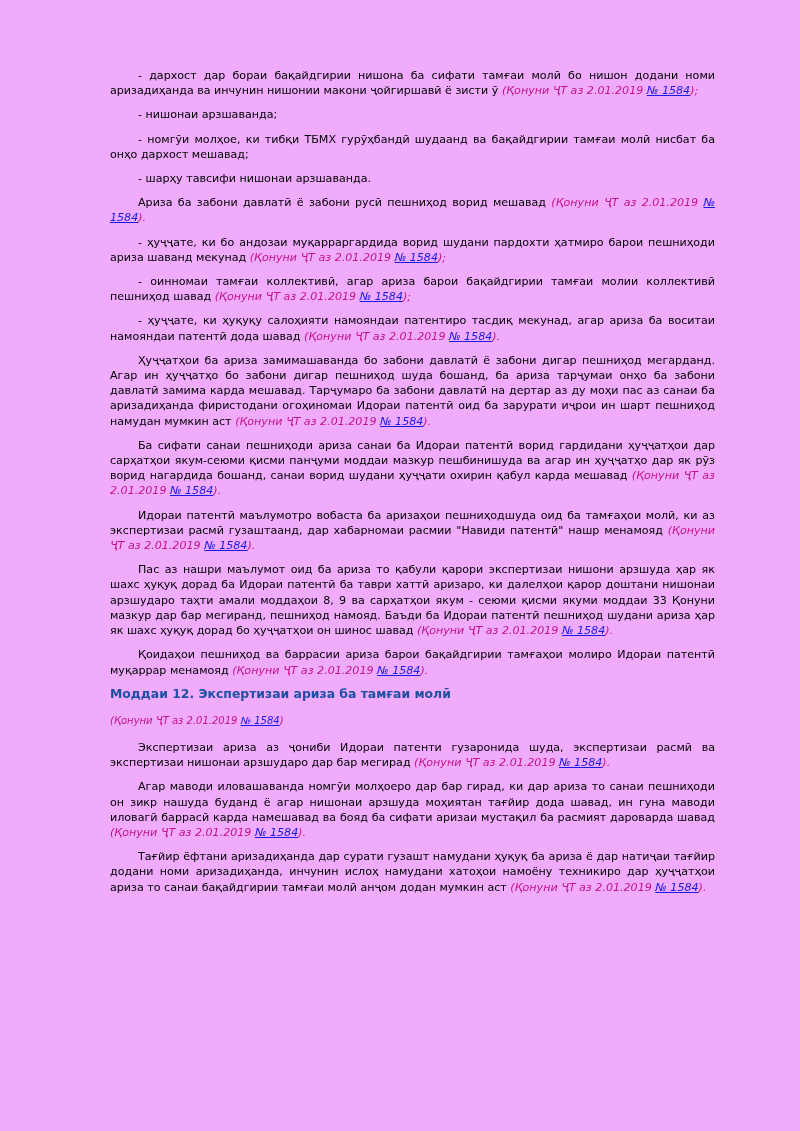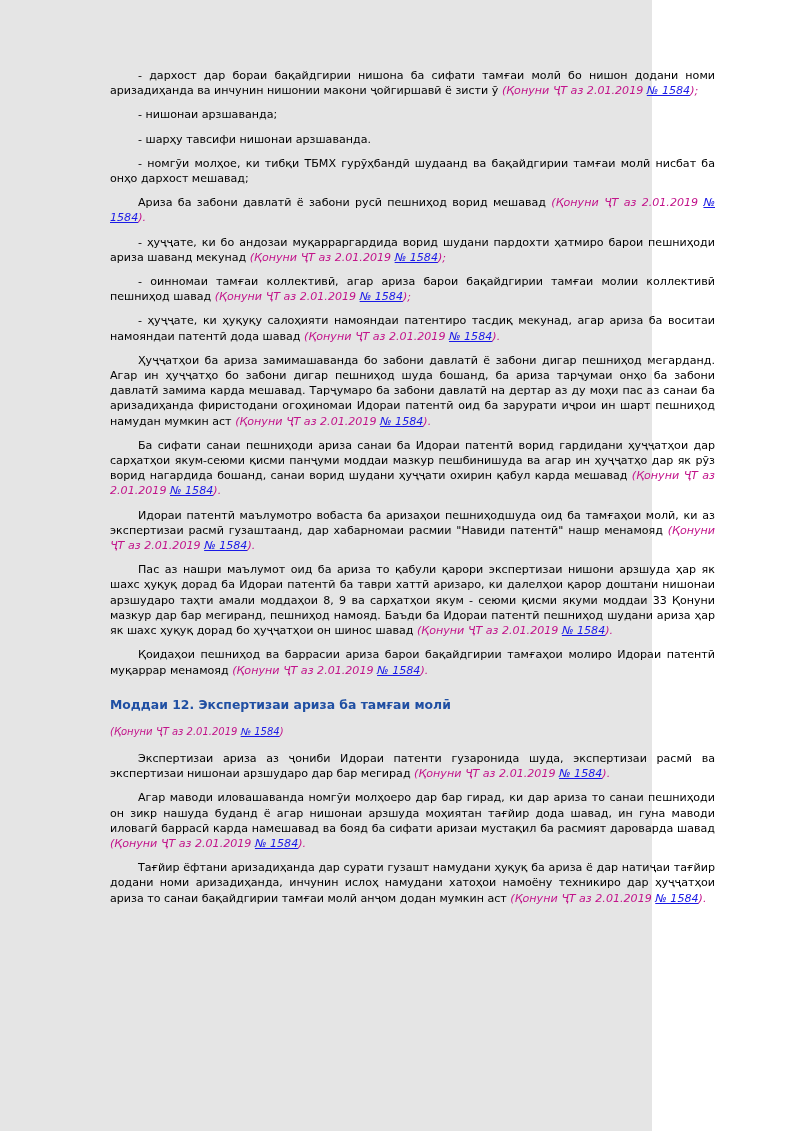--- a/index.html
+++ b/index.html
@@ -9,23 +9,23 @@
   }
   body {
     width: 800px;
     height: 1131px;
     font-family: "DejaVu Sans", "Liberation Sans", sans-serif;
     color: #000000;
     overflow: hidden;
   }
   .page {
     position: relative;
-    width: 652px;
+    width: 800px;
     height: 1131px;
-    background: #e5e5e5;
+    background: #f0abfc;
     box-sizing: border-box;
     padding: 68px 85px 0 110px;
   }
   .doc-body {
     width: 605px;
   }
   p.para {
     margin: 0 0 9px 0;
     font-size: 11.1px;
     line-height: 15.2px;
@@ -44,21 +44,21 @@
   .amend {
     color: #c2138a;
     font-style: italic;
   }
   .refnum {
     color: #1a1ae6;
     font-style: italic;
     text-decoration: underline;
   }
   h2.section-heading {
-    margin: 19px 0 11px 0;
+    margin: 8px 0 11px 0;
     font-size: 12.4px;
     font-weight: bold;
     color: #1f4fa3;
     text-indent: 0;
     text-align: left;
     line-height: 16px;
   }
   p.heading-cite {
     margin: 0 0 12px 0;
     font-size: 10px;
@@ -69,22 +69,22 @@
 </style>
 </head>
 <body>
 
 <div class="page">
   <div class="doc-body">
 
     <div id="blocks-before">
         <p class="para list-item"><span>- дархост дар бораи бақайдгирии нишона ба сифати тамғаи молӣ бо нишон додани номи аризадиҳанда ва инчунин нишонии макони ҷойгиршавӣ ё зисти ӯ </span><span class="amend">(Қонуни ҶТ аз 2.01.2019 </span><span class="refnum">№ 1584</span><span class="amend">);</span></p>
         <p class="para list-item"><span>- нишонаи арзшаванда;</span></p>
+        <p class="para list-item"><span>- номгӯи молҳое, ки тибқи ТБМХ гурӯҳбандӣ шудаанд ва бақайдгирии тамғаи молӣ нисбат ба онҳо дархост мешавад;</span></p>
         <p class="para list-item"><span>- шарҳу тавсифи нишонаи арзшаванда.</span></p>
-        <p class="para list-item"><span>- номгӯи молҳое, ки тибқи ТБМХ гурӯҳбандӣ шудаанд ва бақайдгирии тамғаи молӣ нисбат ба онҳо дархост мешавад;</span></p>
         <p class="para"><span>Ариза ба забони давлатӣ ё забони русӣ пешниҳод ворид мешавад </span><span class="amend">(Қонуни ҶТ аз 2.01.2019 </span><span class="refnum">№ 1584</span><span class="amend">).</span></p>
         <p class="para list-item"><span>- ҳуҷҷате, ки бо андозаи муқарраргардида ворид шудани пардохти ҳатмиро барои пешниҳоди ариза шаванд мекунад </span><span class="amend">(Қонуни ҶТ аз 2.01.2019 </span><span class="refnum">№ 1584</span><span class="amend">);</span></p>
         <p class="para list-item"><span>- оинномаи тамғаи коллективӣ, агар ариза барои бақайдгирии тамғаи молии коллективӣ пешниҳод шавад </span><span class="amend">(Қонуни ҶТ аз 2.01.2019 </span><span class="refnum">№ 1584</span><span class="amend">);</span></p>
         <p class="para list-item"><span>- ҳуҷҷате, ки ҳуқуқу салоҳияти намояндаи патентиро тасдиқ мекунад, агар ариза ба воситаи намояндаи патентӣ дода шавад </span><span class="amend">(Қонуни ҶТ аз 2.01.2019 </span><span class="refnum">№ 1584</span><span class="amend">).</span></p>
         <p class="para"><span>Ҳуҷҷатҳои ба ариза замимашаванда бо забони давлатӣ ё забони дигар пешниҳод мегарданд. Агар ин ҳуҷҷатҳо бо забони дигар пешниҳод шуда бошанд, ба ариза тарҷумаи онҳо ба забони давлатӣ замима карда мешавад. Тарҷумаро ба забони давлатӣ на дертар аз ду моҳи пас аз санаи ба аризадиҳанда фиристодани огоҳиномаи Идораи патентӣ оид ба зарурати иҷрои ин шарт пешниҳод намудан мумкин аст </span><span class="amend">(Қонуни ҶТ аз 2.01.2019 </span><span class="refnum">№ 1584</span><span class="amend">).</span></p>
         <p class="para"><span>Ба сифати санаи пешниҳоди ариза санаи ба Идораи патентӣ ворид гардидани ҳуҷҷатҳои дар сарҳатҳои якум-сеюми қисми панҷуми моддаи мазкур пешбинишуда ва агар ин ҳуҷҷатҳо дар як рӯз ворид нагардида бошанд, санаи ворид шудани ҳуҷҷати охирин қабул карда мешавад </span><span class="amend">(Қонуни ҶТ аз 2.01.2019 </span><span class="refnum">№ 1584</span><span class="amend">).</span></p>
         <p class="para"><span>Идораи патентӣ маълумотро вобаста ба аризаҳои пешниҳодшуда оид ба тамғаҳои молӣ, ки аз экспертизаи расмӣ гузаштаанд, дар хабарномаи расмии "Навиди патентӣ" нашр менамояд </span><span class="amend">(Қонуни ҶТ аз 2.01.2019 </span><span class="refnum">№ 1584</span><span class="amend">).</span></p>
         <p class="para"><span>Пас аз нашри маълумот оид ба ариза то қабули қарори экспертизаи нишони арзшуда ҳар як шахс ҳуқуқ дорад ба Идораи патентӣ ба таври хаттӣ аризаро, ки далелҳои қарор доштани нишонаи арзшударо таҳти амали моддаҳои 8, 9 ва сарҳатҳои якум - сеюми қисми якуми моддаи 33 Қонуни мазкур дар бар мегиранд, пешниҳод намояд. Баъди ба Идораи патентӣ пешниҳод шудани ариза ҳар як шахс ҳуқуқ дорад бо ҳуҷҷатҳои он шинос шавад </span><span class="amend">(Қонуни ҶТ аз 2.01.2019 </span><span class="refnum">№ 1584</span><span class="amend">).</span></p>
         <p class="para"><span>Қоидаҳои пешниҳод ва баррасии ариза барои бақайдгирии тамғаҳои молиро Идораи патентӣ муқаррар менамояд </span><span class="amend">(Қонуни ҶТ аз 2.01.2019 </span><span class="refnum">№ 1584</span><span class="amend">).</span></p>
       </div>

